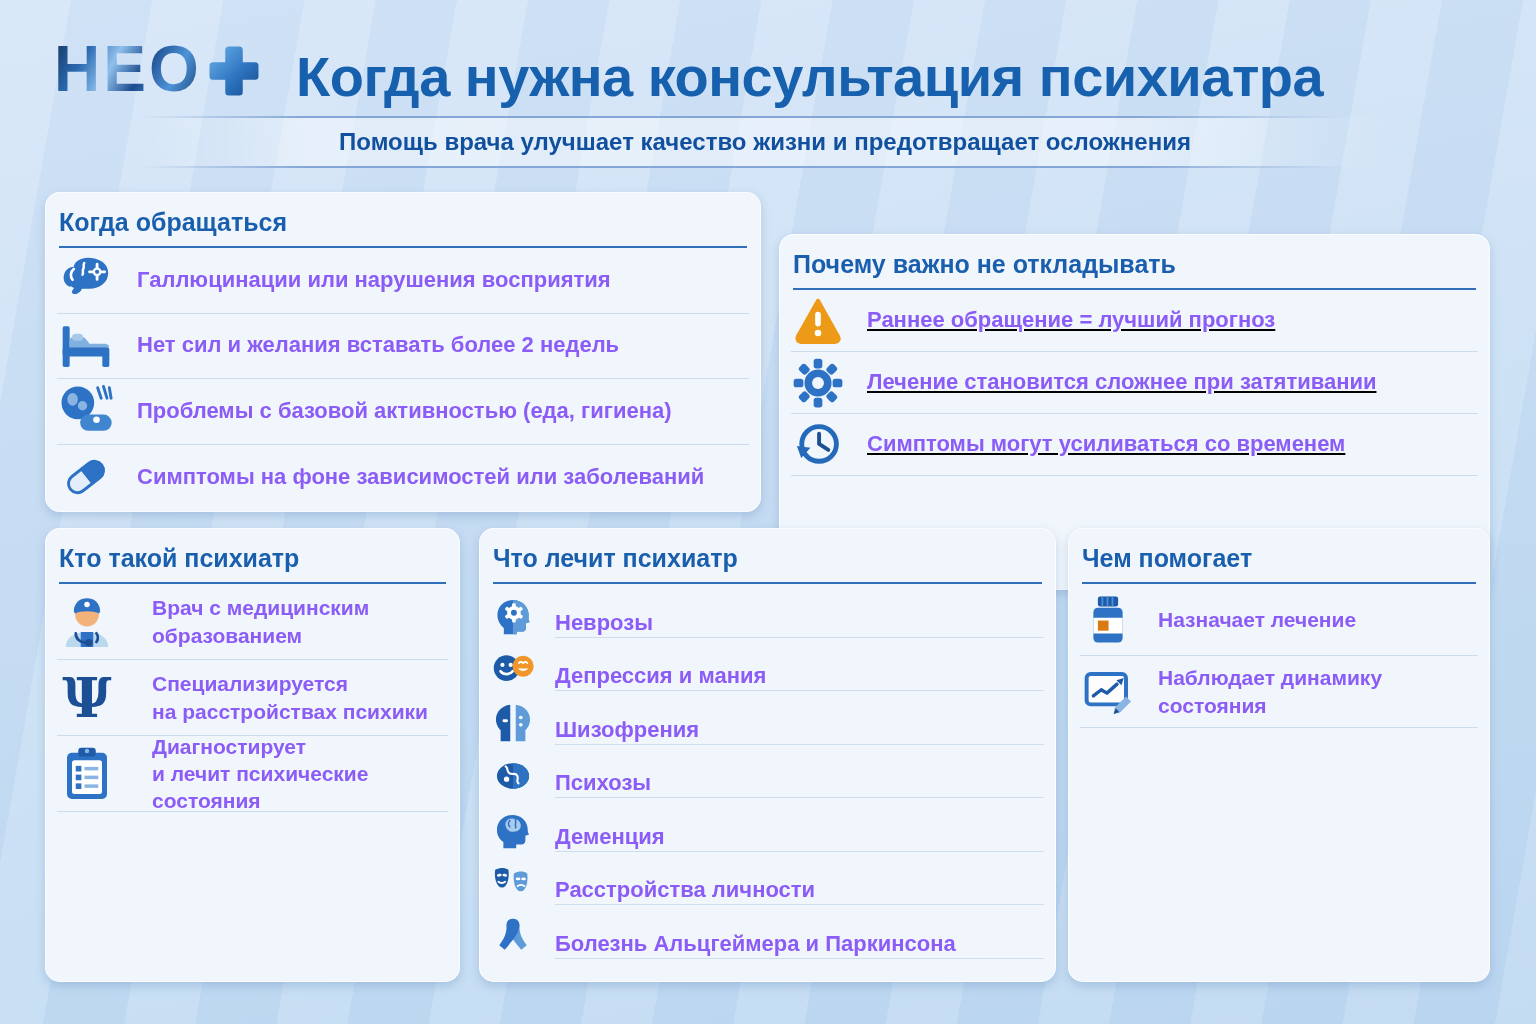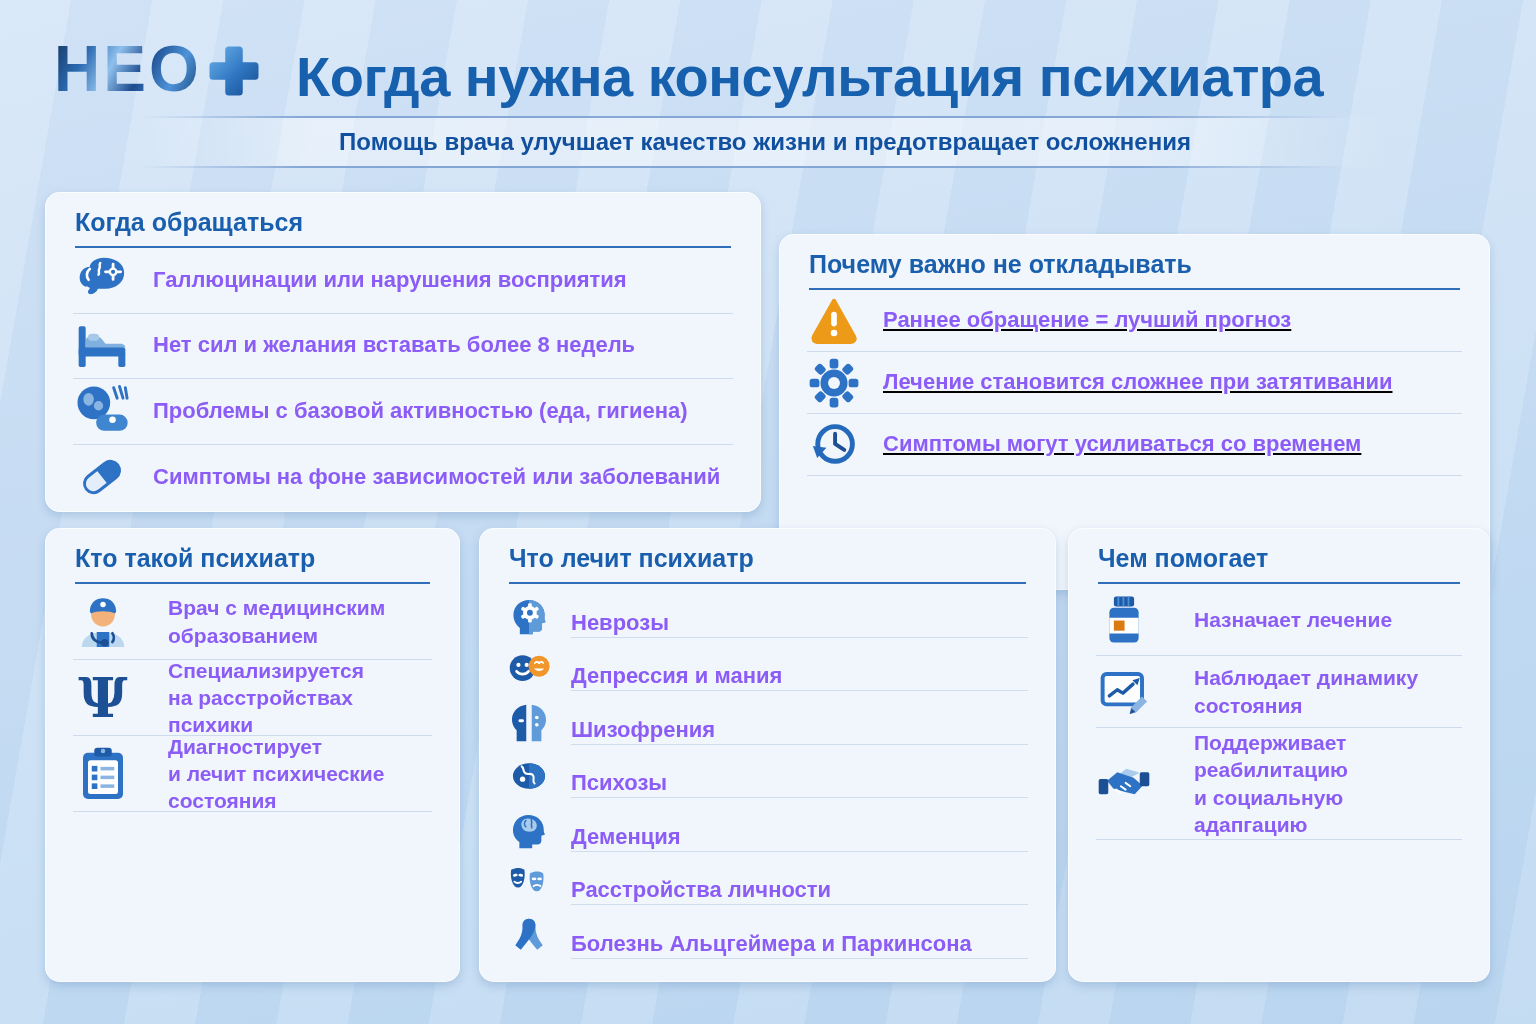--- a/index.html
+++ b/index.html
@@ -19,40 +19,40 @@
     letter-spacing:-0.5px;color:#1760ae;white-space:nowrap;}
   
   .band{position:absolute;left:140px;top:116px;width:1250px;height:52px;
     background:linear-gradient(to right,rgba(255,255,255,0) 0%,rgba(255,255,255,.42) 14%,rgba(255,255,255,.46) 80%,rgba(255,255,255,0) 100%);
     display:flex;align-items:center;justify-content:center;}
   .band::before,.band::after{content:"";position:absolute;left:0;right:0;height:2px;
     background:linear-gradient(to right,rgba(116,154,208,0) 0%,rgba(116,154,208,.85) 13%,rgba(116,154,208,.85) 80%,rgba(116,154,208,0) 97%);}
   .band::before{top:0}.band::after{bottom:0}
   .subtitle{font-size:24px;font-weight:bold;color:#11509f;}
   
-  .card{position:absolute;background:#f1f6fc;border-radius:15px;padding:0 28px;box-sizing:border-box;
+  .card{position:absolute;background:#f1f6fc;border-radius:15px;padding:0 12px;box-sizing:border-box;
     box-shadow:0 4px 10px rgba(92,132,182,.30), inset 0 0 0 1px rgba(255,255,255,.65);}
   .card-title{margin:0 2px;padding:16px 0 9px;font-size:25px;font-weight:bold;color:#1a5fad;
     border-bottom:2px solid #2f6fba;}
   .row{display:flex;align-items:center;box-sizing:border-box;border-bottom:1px solid #ccdcee;}
   .ic{display:flex;align-items:center;justify-content:center;flex:0 0 auto;}
   .ic svg{width:100%;height:100%;}
   .txt{font-weight:bold;color:#8b5cf6;font-size:22px;margin-left:22px;white-space:pre-line;line-height:1.3;}
   .c1{left:45px;top:192px;width:716px;height:320px;}
   .c2{left:779px;top:192px;width:711px;height:356px;margin-top:42px;}
   .c3{left:45px;top:528px;width:415px;height:454px;}
   .c4{left:479px;top:528px;width:577px;height:454px;}
   .c5{left:1068px;top:528px;width:422px;height:454px;}
   .c1 .row{height:65.5px;} .c1 .row:last-child{border-bottom:none;}
   .c2 .row{height:62px;text-decoration:underline;}
   .c3 .row{height:76px;gap:13px;} .c3 .txt{font-size:21px;}
   .c4 .row{height:53.5px;border-bottom:none;position:relative;align-items:flex-end;}
   .c4 .row::after{content:"";position:absolute;left:64px;right:0;bottom:0;height:1px;background:#cfdeee;}
   .c4 .txt{margin-left:20px;}
-  .c5 .row{height:72px;gap:20px;} .c5 .row.tall{height:112px;} .c5 .txt{font-size:21px;}
+  .c5 .row{height:72px;} .c5 .row.tall{height:112px;} .c5 .txt{font-size:21px;}
   .c1 .ic{width:58px;height:56px;}
   .c2 .ic{width:54px;height:52px;}
   .c3 .ic{width:60px;height:60px;}
   .c4 .ic{width:44px;height:44px;}
   .c5 .ic{width:56px;height:54px;}
   .psi{font-family:"DejaVu Serif",serif;font-weight:bold;font-size:54px;line-height:1;color:#1d4f94;}
 </style>
 </head>
 <body>
 
@@ -94,21 +94,21 @@
     <div class="row">
       <span class="ic">
         <svg viewBox="0 0 48 48">
           <rect x="4" y="7" width="6" height="35" rx="1.5" fill="#2d72c4"></rect>
           <path d="M10 25v-5.5c0-2 1.5-3.5 3.5-3.5h6.5c1.5 0 2.6.6 3.6 1.8l3.4 4.2h13c2 0 4 1.5 4 3z" fill="#7fb0e0"></path>
           <rect x="12" y="13.5" width="9.5" height="6" rx="3" fill="#a8c8ea"></rect>
           <rect x="4" y="25" width="40" height="8" rx="2" fill="#2d72c4"></rect>
           <rect x="38" y="30" width="6" height="12" rx="1.5" fill="#2d72c4"></rect>
         </svg>
       </span>
-      <span class="txt">Нет сил и желания вставать более 8 недель</span>
+      <span class="txt">Нет сил и желания вставать более 2 недель</span>
     </div>
     <div class="row">
       <span class="ic">
         <svg viewBox="0 0 48 48">
           <circle cx="17" cy="17" r="14" fill="#2d72c4"></circle>
           <ellipse cx="12.5" cy="14" rx="4.5" ry="5.5" fill="#8ab5e2"></ellipse>
           <circle cx="21" cy="19.5" r="4" fill="#8ab5e2"></circle>
           <path d="M34 4l3 9M39 3l3 10M44 4l1.5 9" stroke="#2d72c4" stroke-width="2.5" stroke-linecap="round"></path>
           <rect x="19" y="27" width="27" height="14" rx="7" fill="#3f85cf"></rect>
           <circle cx="33" cy="31.5" r="2.8" fill="#fff"></circle>
@@ -330,28 +330,15 @@
         <svg viewBox="0 0 48 48">
           <rect x="5" y="8" width="35" height="27" rx="3.5" fill="#fdfdfd" stroke="#2d72c4" stroke-width="3.5"></rect>
           <path d="M11 27.5l7-5.5 5 3 9-8" stroke="#1d5aa8" stroke-width="3" fill="none" stroke-linecap="round" stroke-linejoin="round"></path>
           <path d="M31.5 13.5l6.5-2-2 6.5z" fill="#1d5aa8"></path>
           <path d="M30 38l10-10 4.5 4.5-10 10-5.5 1z" fill="#8ab5e2"></path>
           <path d="M29 43.5l1.8-5 3.2 3.2z" fill="#1d4f94"></path>
         </svg>
       </span>
       <span class="txt">Наблюдает динамику состояния</span>
     </div>
-    <div class="row tall">
-      <span class="ic">
-        <svg viewBox="0 0 48 48">
-          <path d="M38 14 26 10.5l-9.5 7.5 7.5 3z" fill="#a9cbec"></path>
-          <path d="M9 21l9-7.5 14.5 5 8 7-7 7.5-8.5-2-10.5-3z" fill="#2d72c4"></path>
-          <path d="M17 29l4.2 3M21.2 26l4.2 3M25.4 23l4.2 3" stroke="#fff" stroke-width="1.7" stroke-linecap="round"></path>
-          <rect x="1.5" y="19.5" width="8.5" height="13.5" rx="1.5" fill="#1d4f94"></rect>
-          <rect x="38" y="13.5" width="8.5" height="12.5" rx="1.5" fill="#1d4f94"></rect>
-        </svg>
-      </span>
-      <span class="txt">Поддерживает реабилитацию
-и социальную адапгацию</span>
-    </div>
   </section>
 
 </div>
 
 </body></html>

